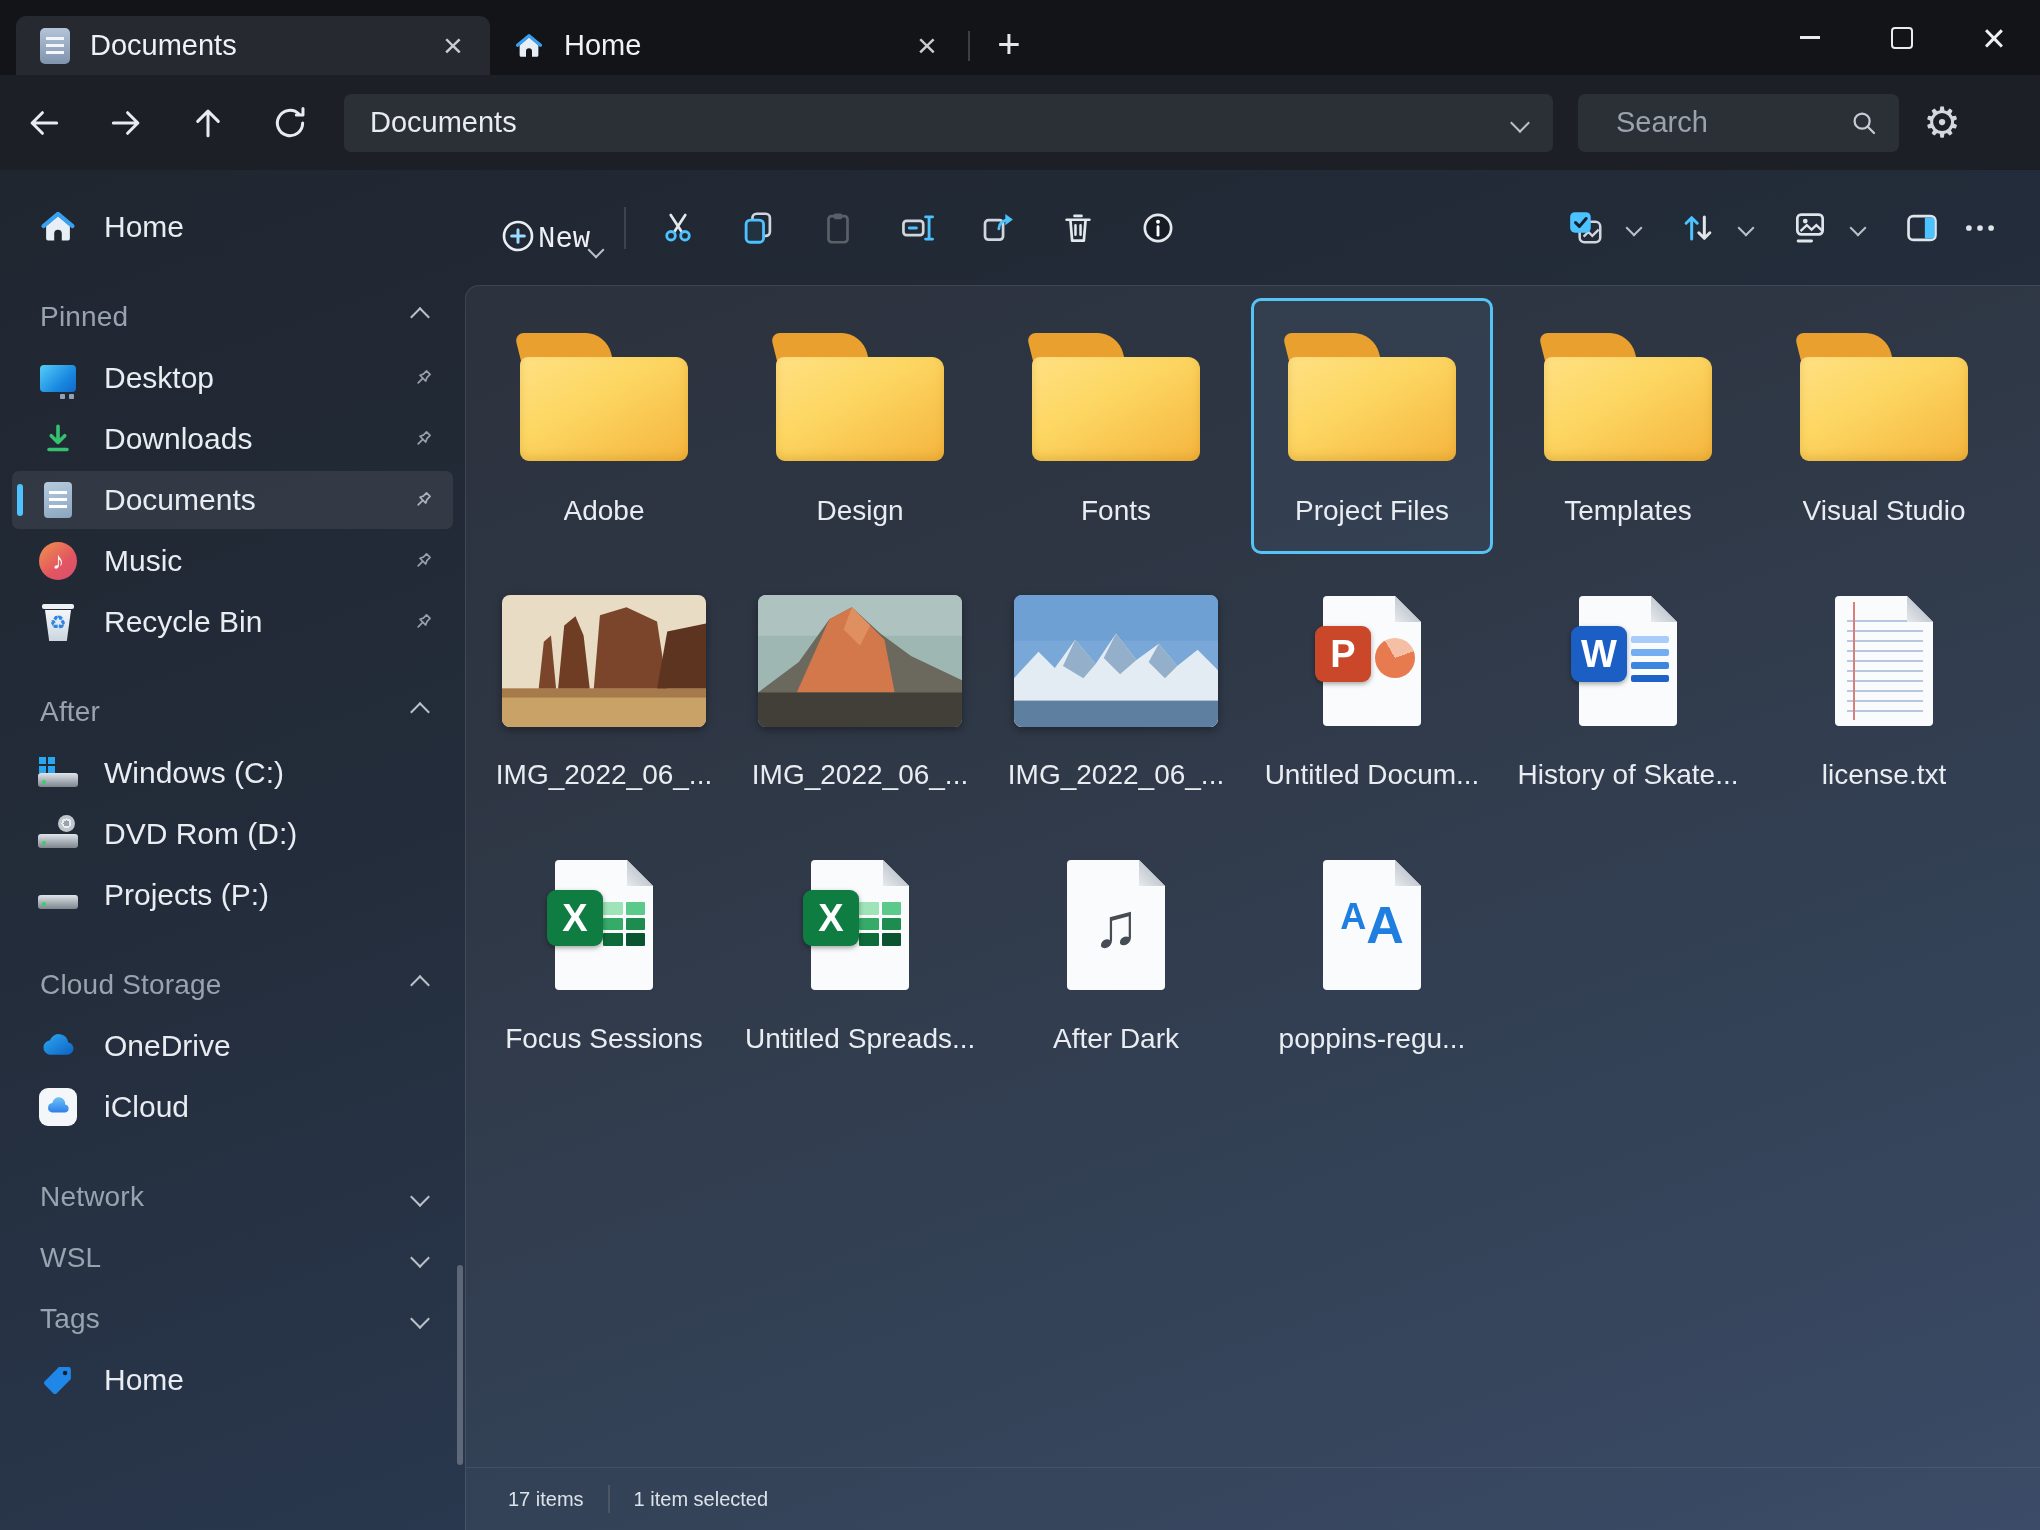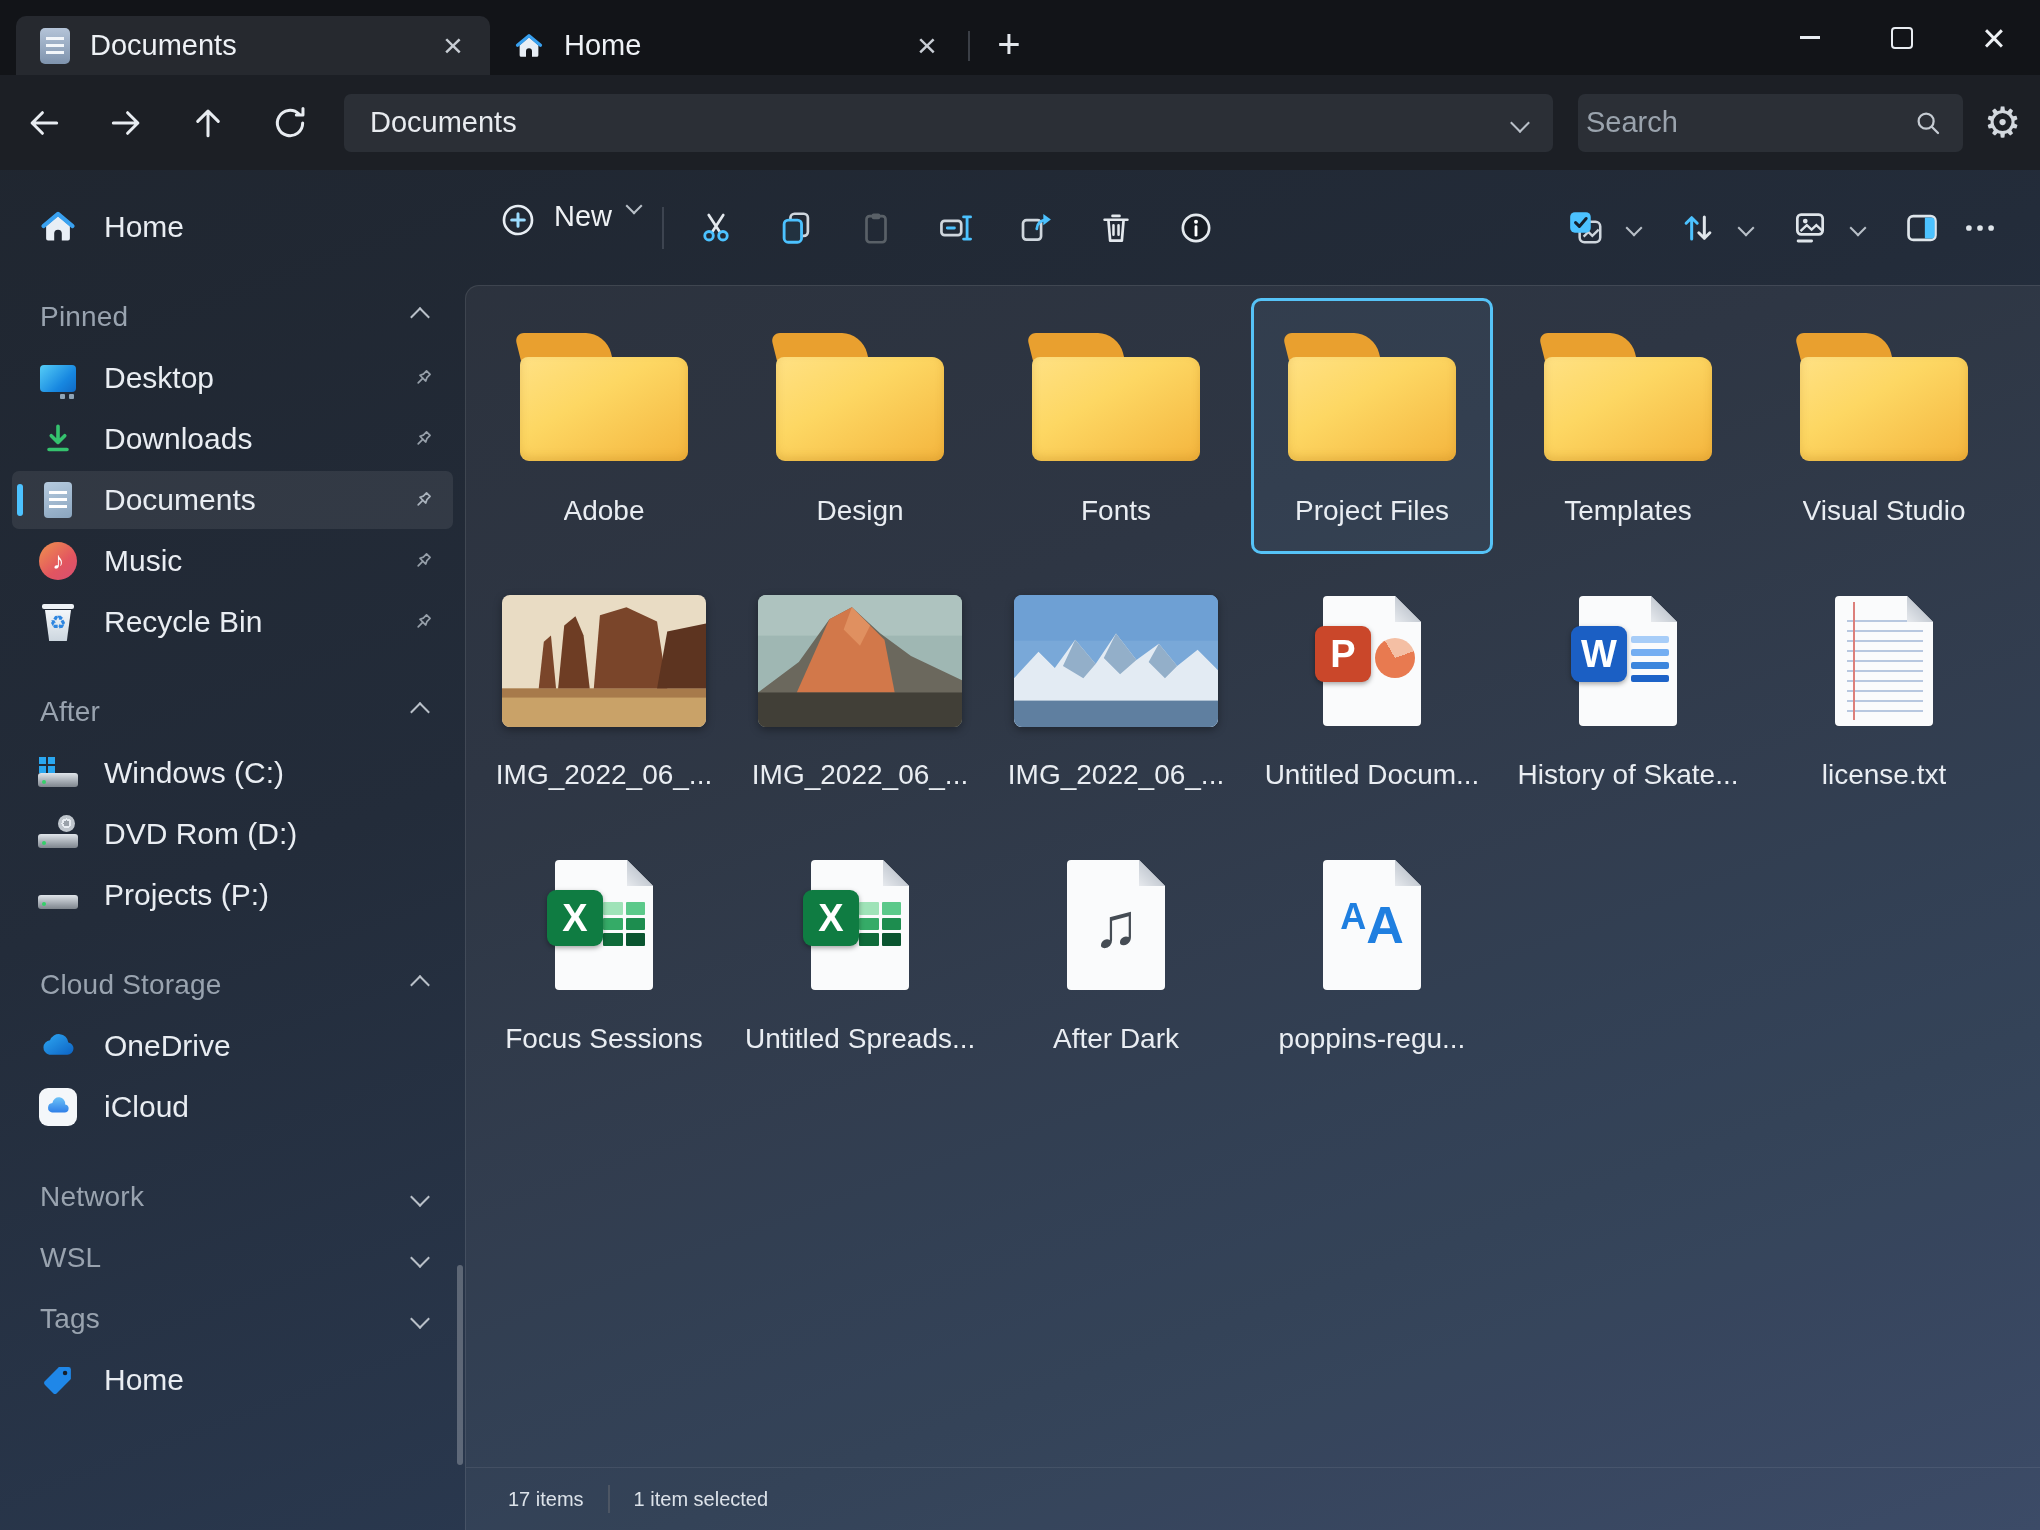--- a/index.html
+++ b/index.html
@@ -36,22 +36,22 @@
   .nav-btn{width:56px;height:56px;margin-right:26px;display:flex;align-items:center;
     justify-content:center;border-radius:7px;flex:none;}
   .addrbar{width:1209px;height:58px;background:#2b2f36;border-radius:7px;display:flex;
     align-items:center;padding:0 26px;box-sizing:border-box;flex:none;}
   .addr-text{font-size:29px;color:#e8ebef;}
   .chev{display:inline-block;width:12px;height:12px;border-right:2.5px solid #b9c0c8;
     border-bottom:2.5px solid #b9c0c8;}
   .chev.down{transform:rotate(45deg);}
   .chev.up{transform:rotate(-135deg);}
   .addr-chev{margin-left:auto;}
-  .searchbox{width:385px;height:58px;margin-left:25px;background:#2b2f36;border-radius:7px;
-    display:flex;align-items:center;padding:0 20px 0 8px;box-sizing:border-box;flex:none;}
+  .searchbox{width:321px;height:58px;margin-left:25px;background:#2b2f36;border-radius:7px;
+    display:flex;align-items:center;padding:0 20px 0 38px;box-sizing:border-box;flex:none;}
   .search-text{font-size:29px;color:#9aa3ad;}
   .gear-btn{width:50px;height:56px;margin-left:18px;display:flex;align-items:center;
     justify-content:center;font-size:42px;color:#d3d8de;}
 
   
   .body{position:absolute;top:170px;left:0;right:0;bottom:0;display:flex;}
 
   
   .sidebar{width:465px;flex:none;box-sizing:border-box;padding-top:25px;position:relative;}
   .side-item{height:58px;margin:3px 12px;border-radius:7px;display:flex;align-items:center;
@@ -98,22 +98,22 @@
     box-shadow:9px 0 0 #2aa7f0,0 9px 0 #2aa7f0,9px 9px 0 #2aa7f0;}
   .d-disc{position:absolute;right:3px;top:0;width:17px;height:17px;border-radius:50%;
     background:radial-gradient(circle,#9aa2aa 0 3px,#e8edf2 3px 5px,#bfc6cd 5px 8.5px);}
   .ic-icloud{width:38px;height:38px;border-radius:9px;background:#f4f7fa;display:flex;
     align-items:center;justify-content:center;}
 
   
   .content{flex:1;display:flex;flex-direction:column;min-width:0;}
   .cmdbar{height:115px;display:flex;align-items:center;padding:0 30px 0 25px;
     box-sizing:border-box;flex:none;}
-  .new-btn{display:flex;align-items:flex-start;gap:16px;height:56px;padding:0 8px;
-    border-radius:7px;flex:none;}
+  .new-btn{display:flex;align-items:flex-end;height:56px;padding:0 8px;
+    border-radius:7px;flex:none;font-family:Liberation Mono, monospace;}
   .new-label{font-size:29px;color:#eef1f4;}
   .cmd-divider{width:2px;height:42px;background:#3d4450;margin:0 24px 0 14px;flex:none;}
   .cmd-btn{width:56px;height:56px;border-radius:7px;display:flex;align-items:center;
     justify-content:center;margin-right:24px;flex:none;}
   .cmd-right{margin-left:auto;display:flex;align-items:center;}
   .cmd-right .cmd-btn{margin-right:2px;}
   .chev-btn{width:36px;height:56px;display:flex;align-items:center;justify-content:center;
     margin-right:18px;flex:none;}
   .chev.sm{width:10px;height:10px;border-width:2.3px;}
 

